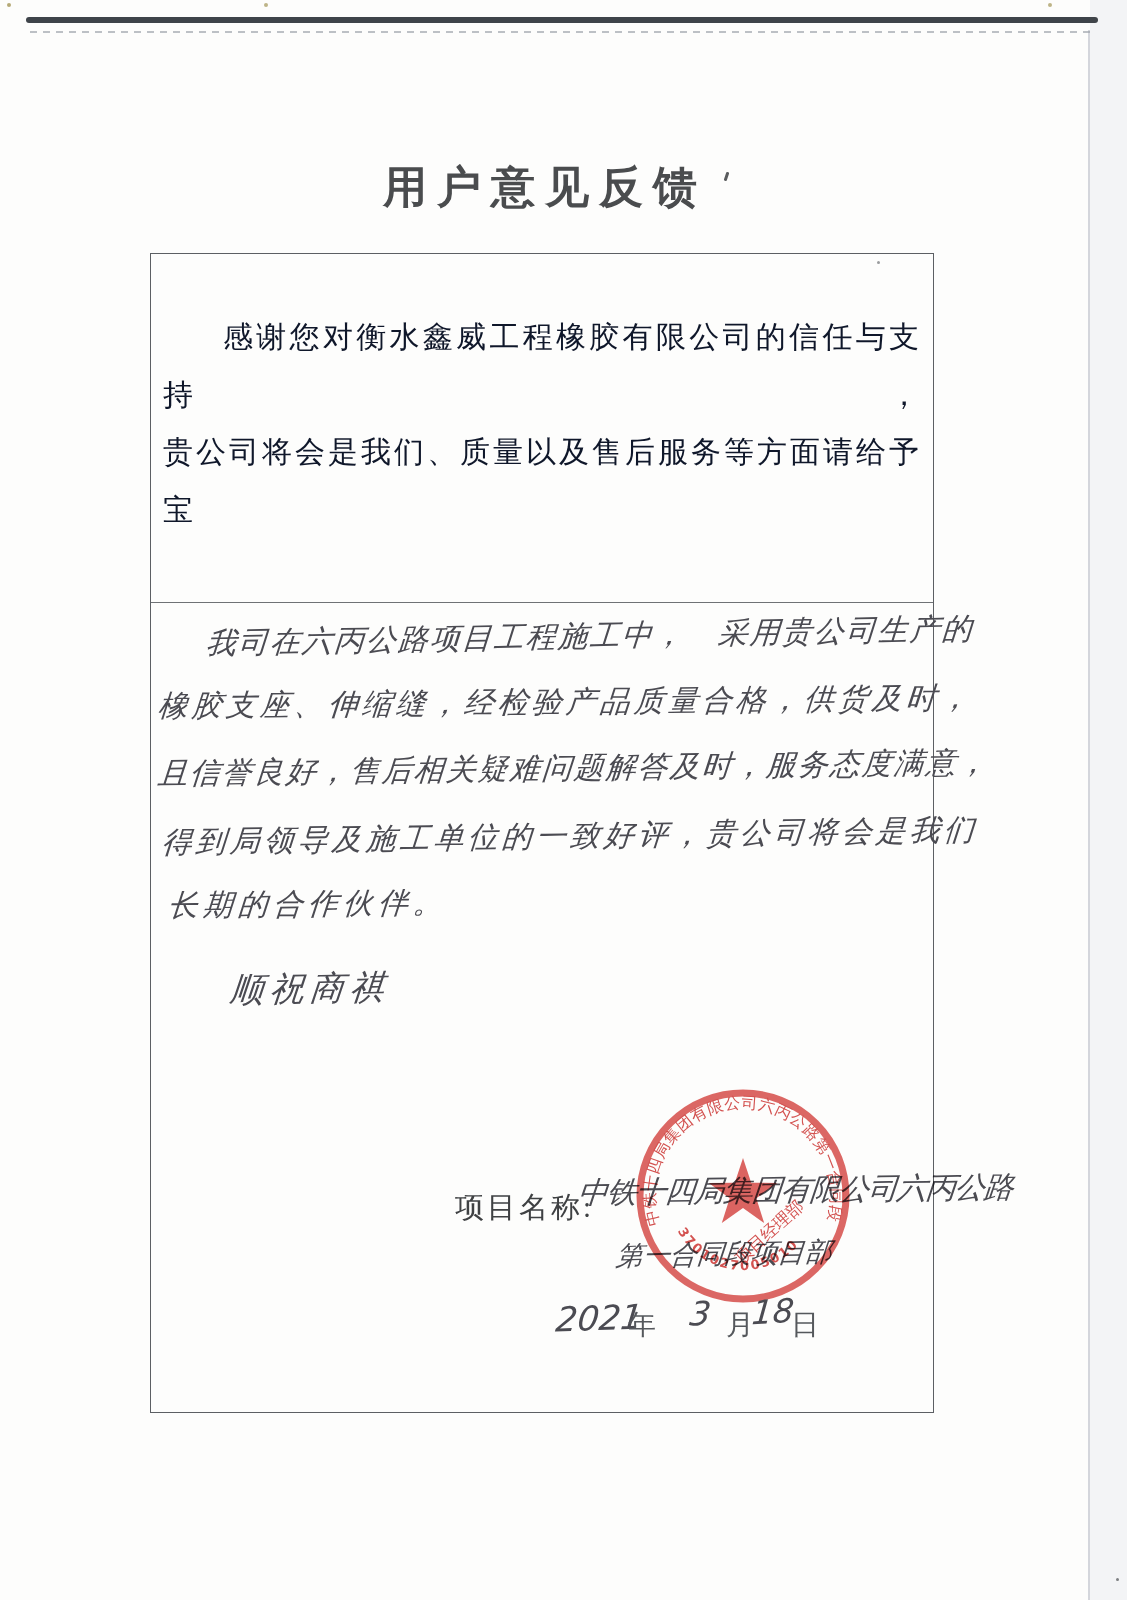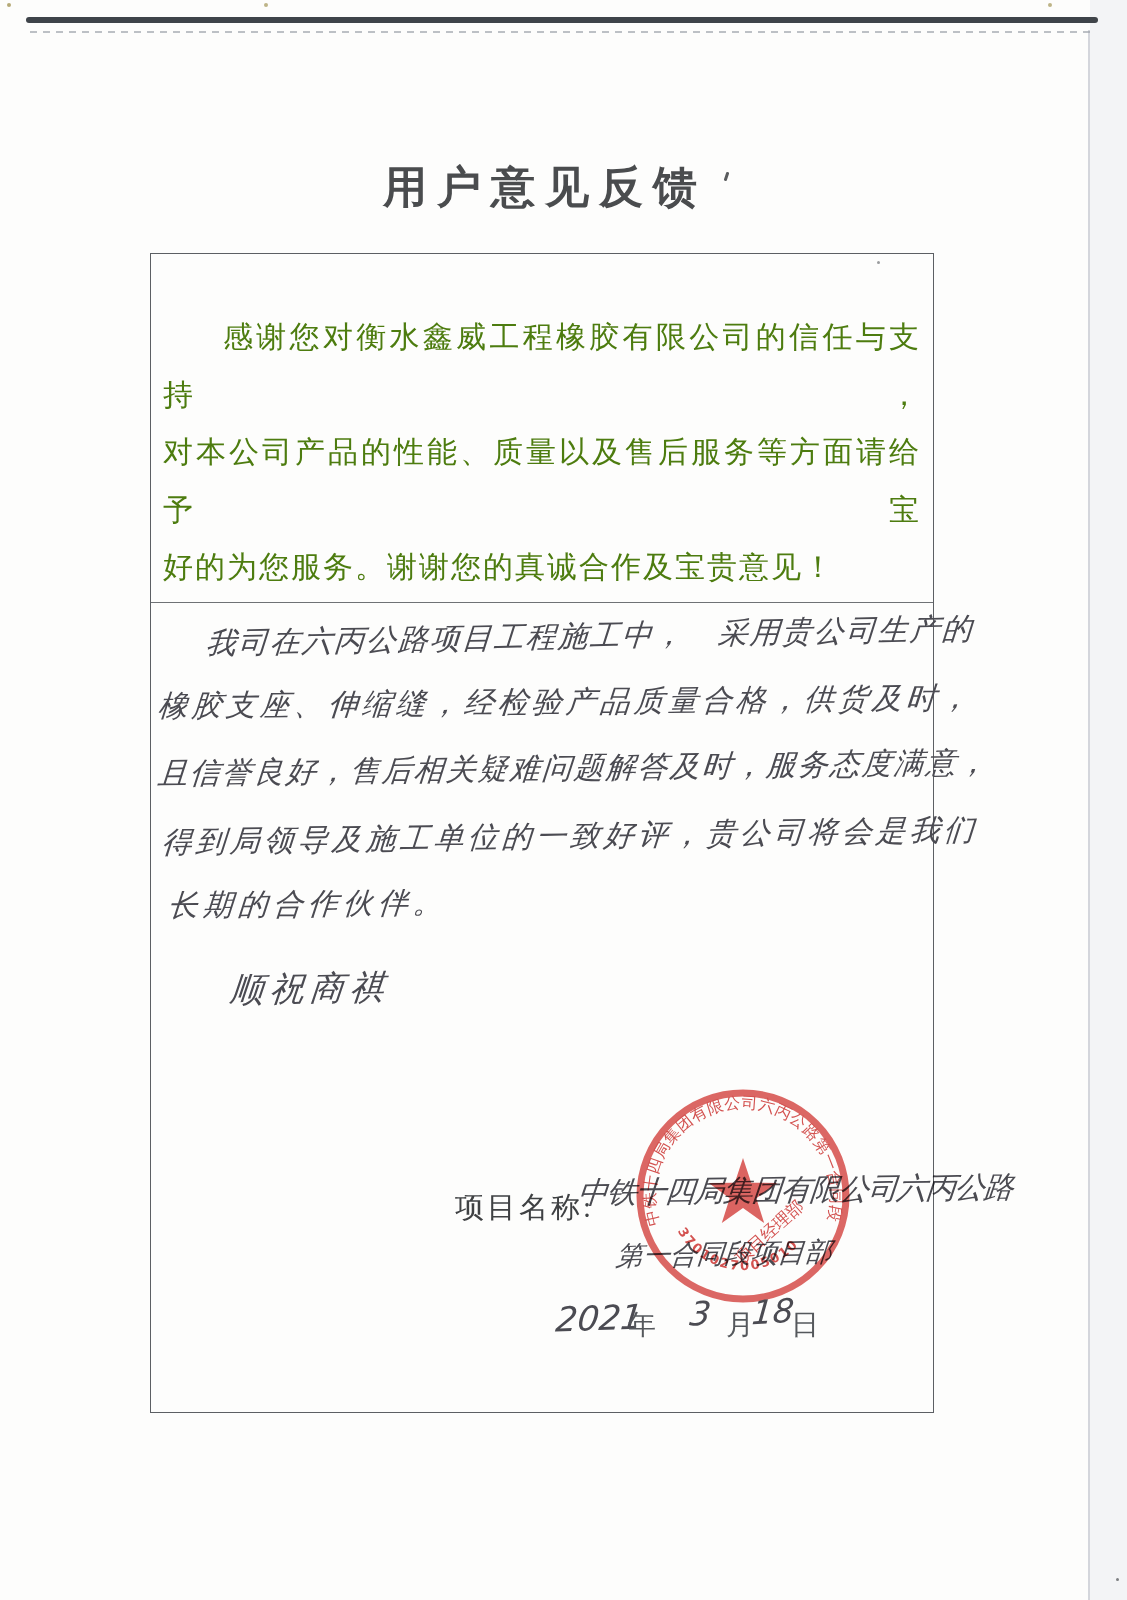--- a/index.html
+++ b/index.html
@@ -49,21 +49,21 @@
     position:absolute; left:150px; top:253px; width:784px; height:1160px;
     border:1.6px solid #5c5f63;
   }
   .box-divider {
     position:absolute; left:0; top:348px; width:100%; height:1px;
     background:#6f7275;
   }
   .notice {
     position:absolute; left:12px; top:54px; width:758px;
     font-size:30px; line-height:57.5px; letter-spacing:2px;
-    color:#4d7c0f;
+    color:#0f172a;
     text-align:justify;
   }
   .notice-line { display:block; text-align-last:justify; }
   .notice-line.first { text-indent:60px; }
   .notice-line.last { text-align-last:left; }
 
   .hw {
     position:absolute;
     font-family:"DejaVu Sans",cursive;
     font-style:italic;
@@ -111,22 +111,21 @@
 <div class="speck c"></div>
 <div class="speck d"></div>
 <div class="speck e"></div>
 <div class="speck f"></div>
 
 <h1 class="doc-title">用户意见反馈</h1>
 
 <div class="content-box">
   <p class="notice">
     <span class="notice-line first">感谢您对衡水鑫威工程橡胶有限公司的信任与支持，</span>
-    <span class="notice-line">对本公司产品的性能、质量以及售后服务等方面请给予宝</span>
-    <span class="notice-line last">好的为您服务。谢谢您的真诚合作及宝贵意见！</span>
+    <span class="notice-line">贵公司将会是我们、质量以及售后服务等方面请给予宝</span>
   </p>
   <div class="box-divider"></div>
 </div>
 
 <div class="hw hw-l1">我司在六丙公路项目工程施工中，　采用贵公司生产的</div>
 <div class="hw hw-l2">橡胶支座、伸缩缝，经检验产品质量合格，供货及时，</div>
 <div class="hw hw-l3">且信誉良好，售后相关疑难问题解答及时，服务态度满意，</div>
 <div class="hw hw-l4">得到局领导及施工单位的一致好评，贵公司将会是我们</div>
 <div class="hw hw-l5">长期的合作伙伴。</div>
 <div class="hw hw-signoff">顺祝商祺</div>

